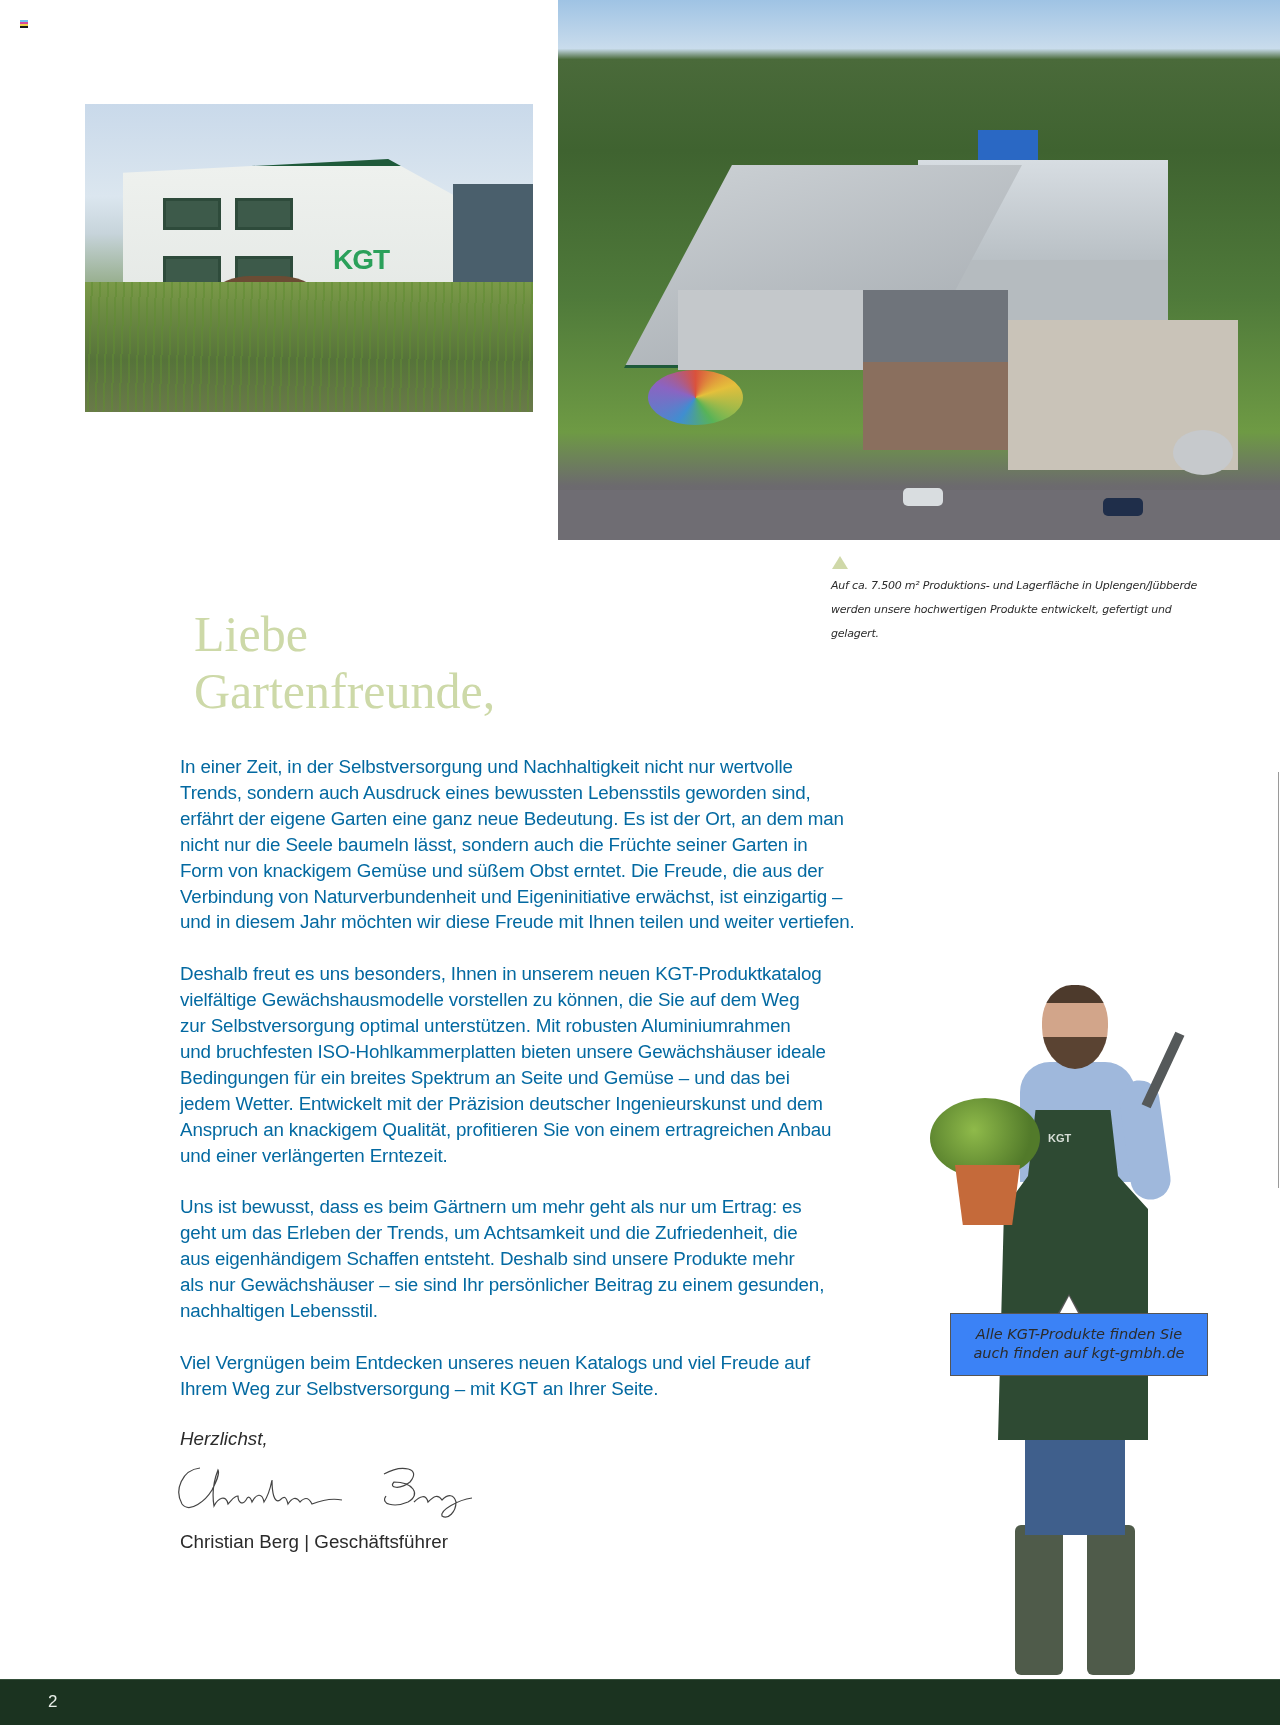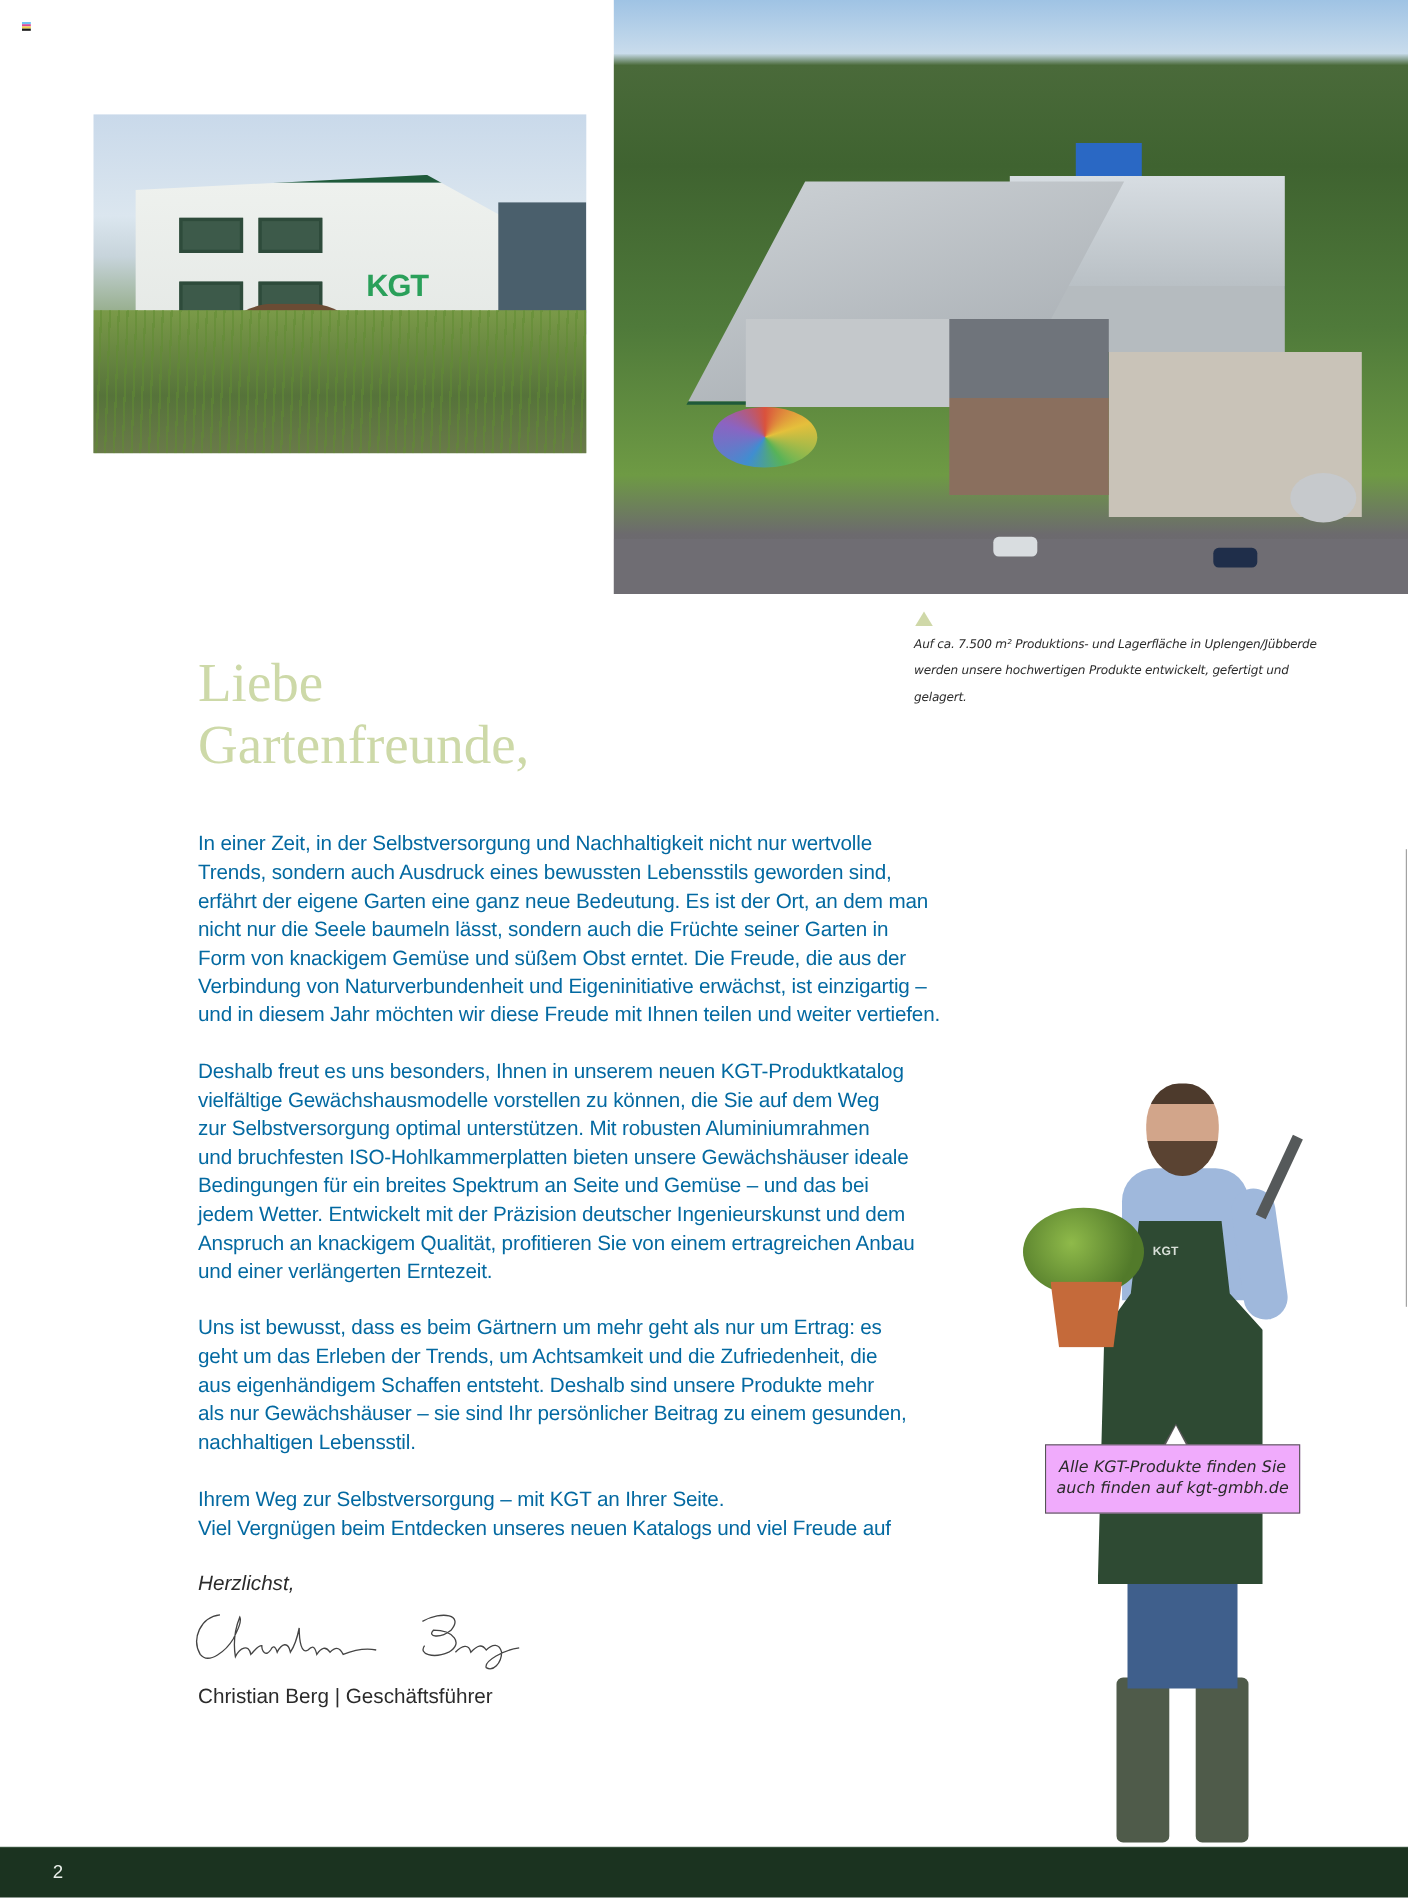--- a/index.html
+++ b/index.html
@@ -74,21 +74,21 @@
   .caption {
     left: 831px; top: 574px; width: 390px;
     font-family: "DejaVu Sans", sans-serif; font-style: italic; font-size: 11px; line-height: 24px;
     color: #2b2b2b; letter-spacing: -0.2px;
   }
 
   
   .headline {
     left: 178px; top: 590px; width: 520px;
     font-family: "Liberation Serif", "DejaVu Serif", serif;
-    font-size: 50px; line-height: 57px; color: #cdd9a8; font-weight: normal; margin: 2px;
+    font-size: 50px; line-height: 57px; color: #cdd9a8; font-weight: normal; margin: 16px;
   }
   .headline span { display: block; }
 
   
   .body {
     left: 180px; top: 754px; width: 760px;
     font-family: "Liberation Sans", sans-serif; font-size: 18.8px; line-height: 25.9px; color: #0369a1;
     letter-spacing: -0.15px;
   }
   .body p { margin: 0 0 25.9px 0; }
@@ -112,22 +112,22 @@
   .figure .jeans { position: absolute; left: 95px; top: 455px; width: 100px; height: 100px; background: #3f5f8c; }
   .figure .boot-l { position: absolute; left: 85px; top: 545px; width: 48px; height: 150px; background: #4f5b4a; border-radius: 6px; }
   .figure .boot-r { position: absolute; left: 157px; top: 545px; width: 48px; height: 150px; background: #4f5b4a; border-radius: 6px; }
   .figure .plant { position: absolute; left: 0; top: 118px; width: 110px; height: 80px; border-radius: 50%;
     background: radial-gradient(circle at 40% 40%, #8fba4a, #527a2a 70%); }
   .figure .pot { position: absolute; left: 25px; top: 185px; width: 65px; height: 60px; background: #c56a3a;
     clip-path: polygon(0 0, 100% 0, 88% 100%, 12% 100%); }
   .figure .trowel { position: absolute; left: 228px; top: 50px; width: 10px; height: 80px; background: #55595a; transform: rotate(25deg); }
 
   .tooltip {
-    left: 950px; top: 1313px; width: 232px; height: 63px; box-sizing: border-box;
-    background: #f0abfc; border: 1.5px solid #555;
+    left: 950px; top: 1313px; width: 258px; height: 63px; box-sizing: border-box;
+    background: #3b82f6; border: 1.5px solid #555;
     font-family: "DejaVu Sans", sans-serif; font-style: italic; font-size: 14.5px; line-height: 19px;
     text-align: center; padding-top: 11px; color: #2b2b2b;
   }
   .tooltip-arrow {
     left: 1060px; top: 1296px; width: 0; height: 0;
     border-left: 9px solid transparent; border-right: 9px solid transparent;
     border-bottom: 17px solid #ffffff;
   }
   .tooltip-arrow-border {
     left: 1058px; top: 1294px; width: 0; height: 0;
@@ -208,22 +208,22 @@
     <span class="line">und einer verlängerten Erntezeit.</span>
   </p>
   <p>
     <span class="line">Uns ist bewusst, dass es beim Gärtnern um mehr geht als nur um Ertrag: es</span>
     <span class="line">geht um das Erleben der Trends, um Achtsamkeit und die Zufriedenheit, die</span>
     <span class="line">aus eigenhändigem Schaffen entsteht. Deshalb sind unsere Produkte mehr</span>
     <span class="line">als nur Gewächshäuser – sie sind Ihr persönlicher Beitrag zu einem gesunden,</span>
     <span class="line">nachhaltigen Lebensstil.</span>
   </p>
   <p>
+    <span class="line">Viel Vergnügen beim Entdecken unseres neuen Katalogs und viel Freude auf</span>
     <span class="line">Ihrem Weg zur Selbstversorgung – mit KGT an Ihrer Seite.</span>
-    <span class="line">Viel Vergnügen beim Entdecken unseres neuen Katalogs und viel Freude auf</span>
   </p>
 </div>
 
 <div class="abs sign-greet">Herzlichst,</div>
 <svg class="abs signature" viewBox="0 0 320 60">
   <title>Christian Berg</title>
   <path d="M28 8 C 10 10, 2 30, 10 44 C 18 54, 34 40, 40 30 M40 30 C 44 22, 48 14, 46 10 C 42 20, 40 34, 42 46 C 46 38, 54 34, 56 44 C 60 40, 62 36, 66 36 C 66 42, 70 46, 74 40 C 76 36, 78 36, 80 42 C 84 34, 90 32, 92 42 C 96 36, 98 30, 100 20 C 100 32, 102 44, 108 40 C 112 36, 114 36, 116 44 C 120 38, 124 36, 128 42 C 132 38, 136 36, 140 44 C 150 40, 160 38, 170 40" fill="none" stroke="#444" stroke-width="1.2"></path>
   <path d="M212 14 C 230 4, 250 8, 238 22 C 228 30, 216 28, 222 22 C 240 22, 250 34, 236 42 C 222 48, 208 44, 214 36 M242 42 C 248 36, 254 34, 256 42 C 262 36, 266 34, 270 40 C 276 34, 282 34, 284 42 C 284 52, 276 60, 270 56 C 268 50, 286 40, 300 38" fill="none" stroke="#444" stroke-width="1.2"></path>
 </svg>
 <div class="abs sign-name">Christian Berg | Geschäftsführer</div>

